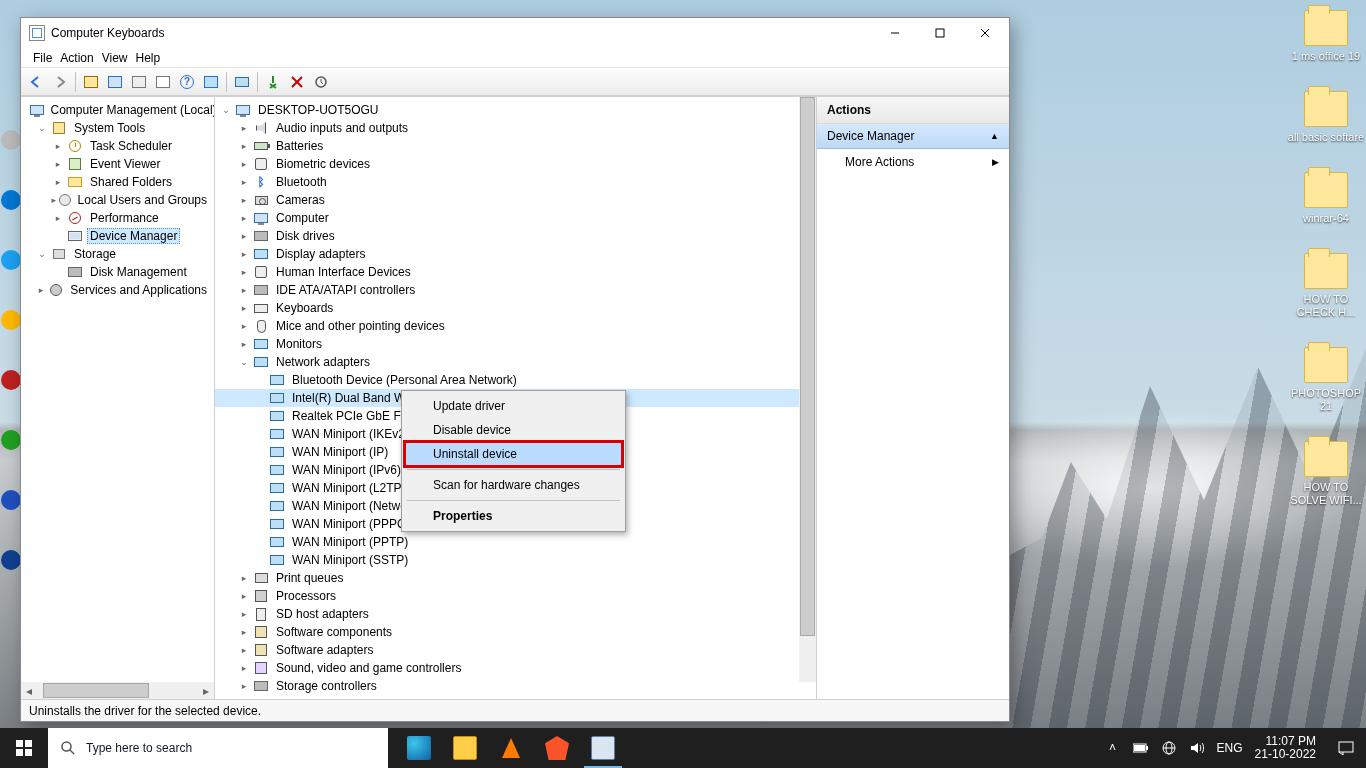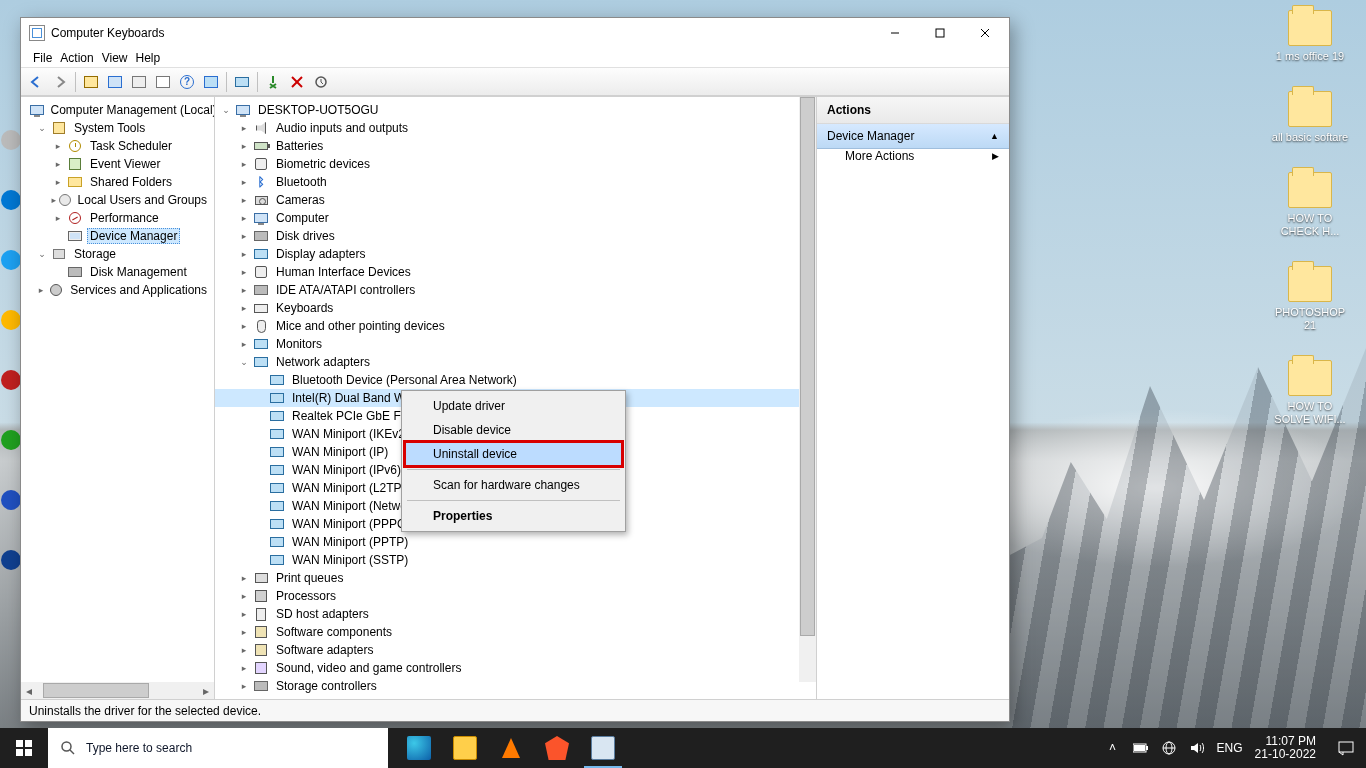--- a/index.html
+++ b/index.html
@@ -9,21 +9,21 @@
 
 .desktop-bg { position:absolute; inset:0; background: linear-gradient(to bottom, #aecde0 0%, #c9dce6 55%, #b0b6b8 56%, #c8ccce 60%, #6e7478 100%); }
 .skyline { position:absolute; bottom:40px; right:0; width:360px; height:380px; background:
   repeating-linear-gradient(100deg, rgba(40,50,60,.35) 0 18px, rgba(120,130,140,.2) 18px 36px);
   clip-path: polygon(0 100%, 0 55%, 10% 50%, 18% 30%, 28% 45%, 40% 10%, 55% 40%, 70% 5%, 85% 35%, 100% 0, 100% 100%);
   filter: blur(.5px);
 }
 .fog { position:absolute; bottom:200px; right:0; width:420px; height:160px; background: radial-gradient(ellipse at center, rgba(255,255,255,.95) 0%, rgba(255,255,255,0) 70%); }
 
 
-.desktop-icons { position:absolute; top:10px; right:16px; width:80px; display:flex; flex-direction:column; gap:28px; align-items:center; }
+.desktop-icons { position:absolute; top:10px; right:0; width:80px; display:flex; flex-direction:column; gap:28px; align-items:center; }
 .di { width:80px; text-align:center; color:#fff; text-shadow:0 1px 2px rgba(0,0,0,.8); cursor:pointer; }
 .di .folder { width:44px; height:36px; margin:0 auto 4px; background:#ffe79e; border:1px solid #d9b64a; border-radius:2px; position:relative; }
 .di .folder::before { content:""; position:absolute; top:-6px; left:3px; width:20px; height:8px; background:#ffe79e; border:1px solid #d9b64a; border-bottom:none; border-radius:2px 2px 0 0; }
 .di span { font-size:11px; display:block; line-height:13px; }
 
 
 .win { position:absolute; left:20px; top:17px; width:990px; height:705px; background:#fff; border:1px solid #8a8a8a; box-shadow: 4px 6px 18px rgba(0,0,0,.35); display:flex; flex-direction:column; }
 .titlebar { height:30px; display:flex; align-items:center; padding:0 2px 0 8px; }
 .titlebar .icon { width:16px; height:16px; margin-right:6px; background:#fff; border:1px solid #888; position:relative; }
 .titlebar .icon::after { content:""; position:absolute; inset:2px; border:1px solid #4a90d9; }
@@ -36,21 +36,21 @@
 .toolbar { height:28px; border-bottom:1px solid #d0d0d0; display:flex; align-items:center; padding:0 4px; gap:2px; background:linear-gradient(#fdfdfd,#ececec); }
 .tbtn { width:22px; height:22px; display:flex; align-items:center; justify-content:center; border:1px solid transparent; cursor:pointer; }
 .tsep { width:1px; height:20px; background:#c0c0c0; margin:0 2px; }
 
 .body { flex:1; display:flex; border-top:1px solid #d0d0d0; min-height:0; }
 .pane-left { width:194px; border-right:1px solid #d0d0d0; overflow:hidden; position:relative; }
 .pane-center { flex:1; border-right:1px solid #d0d0d0; position:relative; overflow:hidden; }
 .pane-right { width:192px; display:flex; flex-direction:column; }
 .pane-right .hdr { background:linear-gradient(#f6f6f6,#e9e9e9); padding:6px 10px; font-weight:bold; border-bottom:1px solid #d9d9d9; }
 .pane-right .sect { background:linear-gradient(#d6e9ff,#bcd9f5); padding:5px 10px; border-bottom:1px solid #9fbedd; display:flex; justify-content:space-between; align-items:center; cursor:pointer; }
-.pane-right .item { padding:0 10px 6px 28px; cursor:pointer; display:flex; justify-content:space-between; align-items:center;gap:48px; }
+.pane-right .item { padding:6px 10px 6px 28px; cursor:pointer; display:flex; justify-content:space-between; align-items:center;gap:48px; }
 .pane-right .arrow { font-size:9px; }
 
 .tree { padding:4px 0; white-space:nowrap; }
 .trow { display:flex; align-items:center; height:18px; cursor:pointer; padding-right:4px; }
 .trow.selected .label { background:#cde8ff; border:1px dotted #4a90d9; padding:0 2px; }
 .twist { width:14px; text-align:center; font-size:9px; color:#6a6a6a; user-select:none; }
 .twist.empty { visibility:hidden; }
 .ticon { width:16px; height:16px; margin:0 4px 0 2px; display:inline-flex; align-items:center; justify-content:center; }
 .label { padding:0 3px; }
 
@@ -146,20 +146,24 @@
   <div class="di">
       <div class="folder"></div>
       <span>1 ms office 19</span>
     </div>
   <div class="di">
       <div class="folder"></div>
       <span>all basic softare</span>
     </div>
   <div class="di">
       <div class="folder"></div>
+      <span>winrar-64</span>
+    </div>
+  <div class="di">
+      <div class="folder"></div>
       <span>HOW TO CHECK H...</span>
     </div>
   <div class="di">
       <div class="folder"></div>
       <span>PHOTOSHOP 21</span>
     </div>
   <div class="di">
       <div class="folder"></div>
       <span>HOW TO SOLVE WIFI...</span>
     </div>

